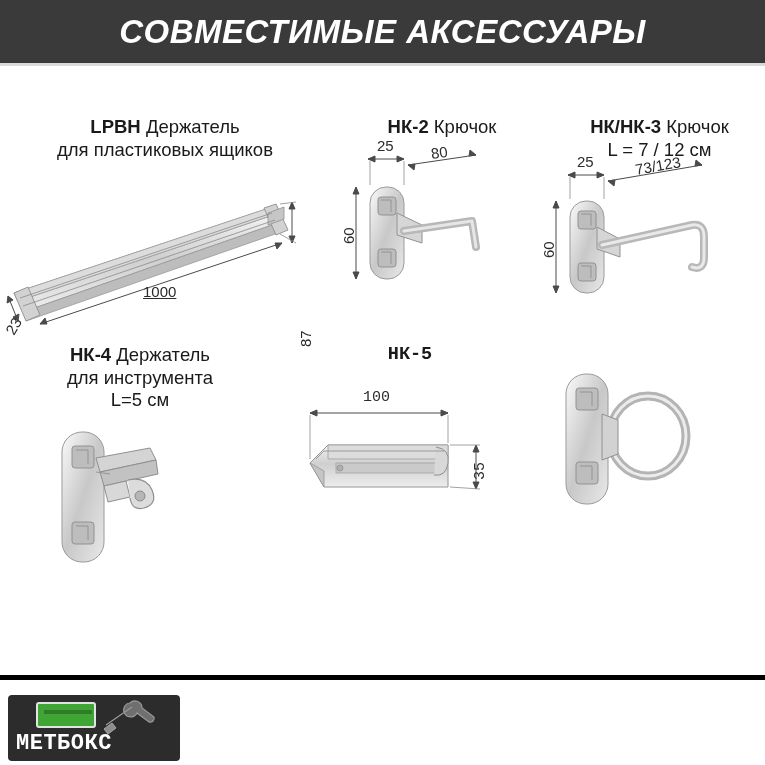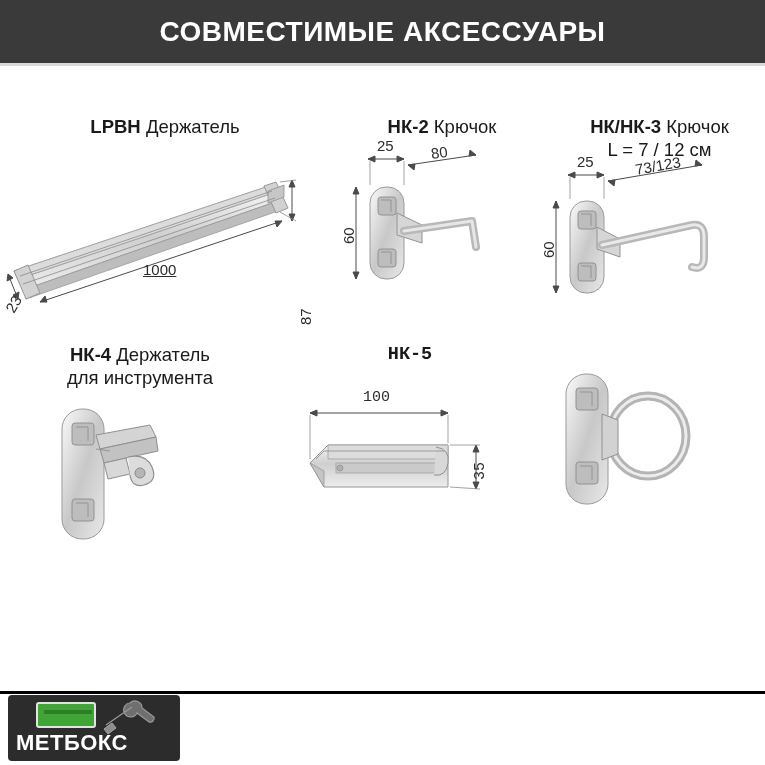--- a/index.html
+++ b/index.html
@@ -18,24 +18,25 @@
   .header {
     height: 66px;
     background: #3a3a3a;
     display: flex;
     align-items: center;
     justify-content: center;
     border-bottom: 3px solid #d9d9d9;
   }
   .header-title {
     color: #ffffff;
-    font-size: 28px;
+    font-size: 33px;
     font-weight: bold;
     letter-spacing: 0.5px;
     text-align: right;
+    font-style: italic;
   }
 
   
   .sheet {
     position: relative;
     width: 765px;
     height: 625px;
     background: #fff;
   }
   .row {
@@ -76,23 +77,24 @@
   .row2 { height: 300px; padding-top: 16px; }
   .r2c1 { flex: 0 0 280px; }
   .r2c2 { flex: 0 0 260px; font-family: Liberation Mono, monospace; }
   .r2c3 { flex: 0 0 225px; }
 
   
   .footer {
     position: absolute;
     left: 0; bottom: 0;
     width: 765px;
-    height: 74px;
+    height: 90px;
     background: #ffffff;
-    border-top: 3px solid #000000;
+    border-top: 5px solid #000000;
+    font-family: Liberation Mono, monospace;
   }
   .logo {
     position: absolute;
     left: 8px;
     bottom: 4px;
     width: 172px;
     height: 66px;
     background: #2c2c2c;
     border-radius: 4px;
     overflow: hidden;
@@ -144,20 +146,21 @@
 </div>
 
 <div class="sheet">
 
   <div class="row row1">
 
     <div class="cell r1c1">
       <div class="caption">
         <span class="code">LPBH</span>
         <span>Держатель</span>
+        <span class="sub">для пластиковых ящиков</span>
       </div>
       <div class="art">
         <svg width="330" height="175" viewBox="0 0 330 175">
           <defs>
             <linearGradient id="metal1" x1="0" y1="0" x2="0" y2="1">
               <stop offset="0%" stop-color="#f2f2f2"></stop>
               <stop offset="45%" stop-color="#cfcfcf"></stop>
               <stop offset="100%" stop-color="#ededed"></stop>
             </linearGradient>
             <linearGradient id="metal2" x1="0" y1="0" x2="1" y2="1">
@@ -278,20 +281,21 @@
     </div>
   </div>
 
   <div class="row row2">
 
     <div class="cell r2c1">
       <div class="caption">
         <span class="code">НК-4</span>
         <span>Держатель</span>
         <span class="sub">для инструмента</span>
+        <span class="sub">L=5 см</span>
       </div>
       <div class="art">
         <svg width="280" height="180" viewBox="0 0 280 180">
 
           <rect x="62" y="20" width="42" height="130" rx="20" fill="url(#metal2)" stroke="#9a9a9a" stroke-width="1"></rect>
           <rect x="72" y="34" width="22" height="22" rx="3" fill="#bdbdbd" stroke="#8d8d8d" stroke-width="0.9"></rect>
           <rect x="72" y="110" width="22" height="22" rx="3" fill="#bdbdbd" stroke="#8d8d8d" stroke-width="0.9"></rect>
           <path d="M76,38 l12,0 l0,14" class="lnl"></path>
           <path d="M76,114 l12,0 l0,14" class="lnl"></path>
 

